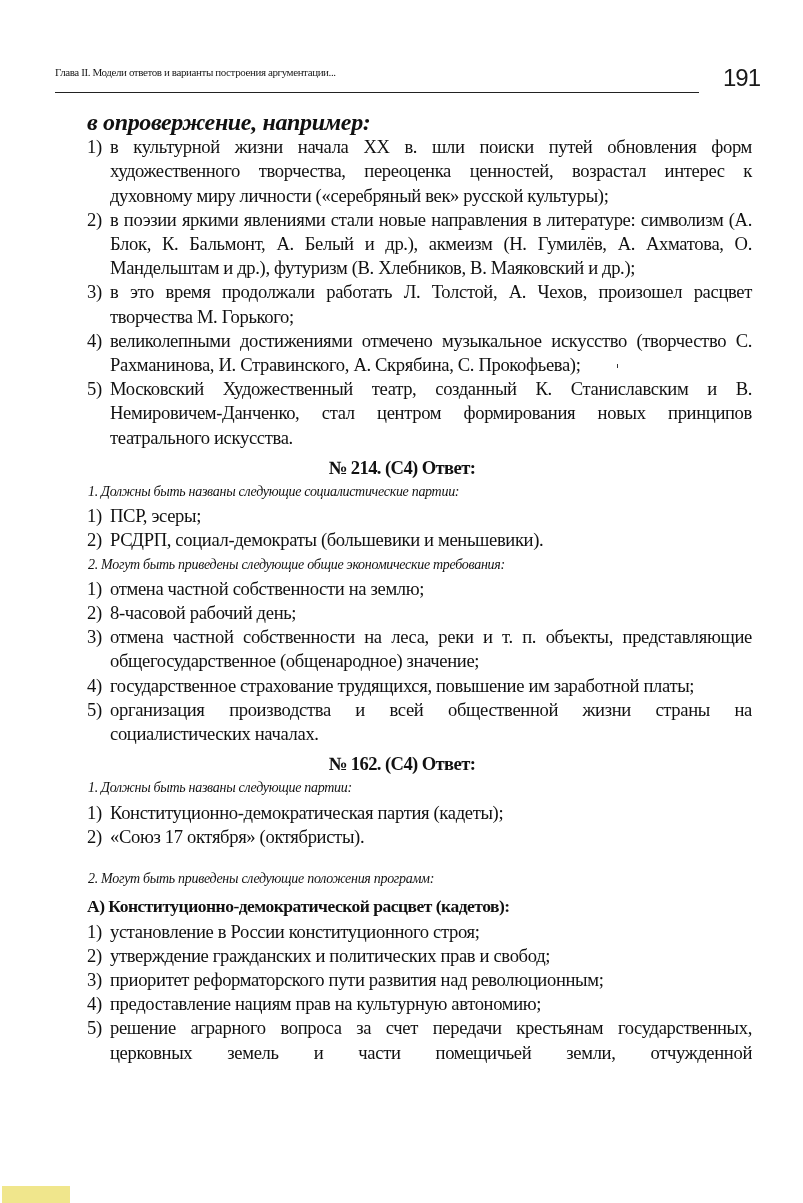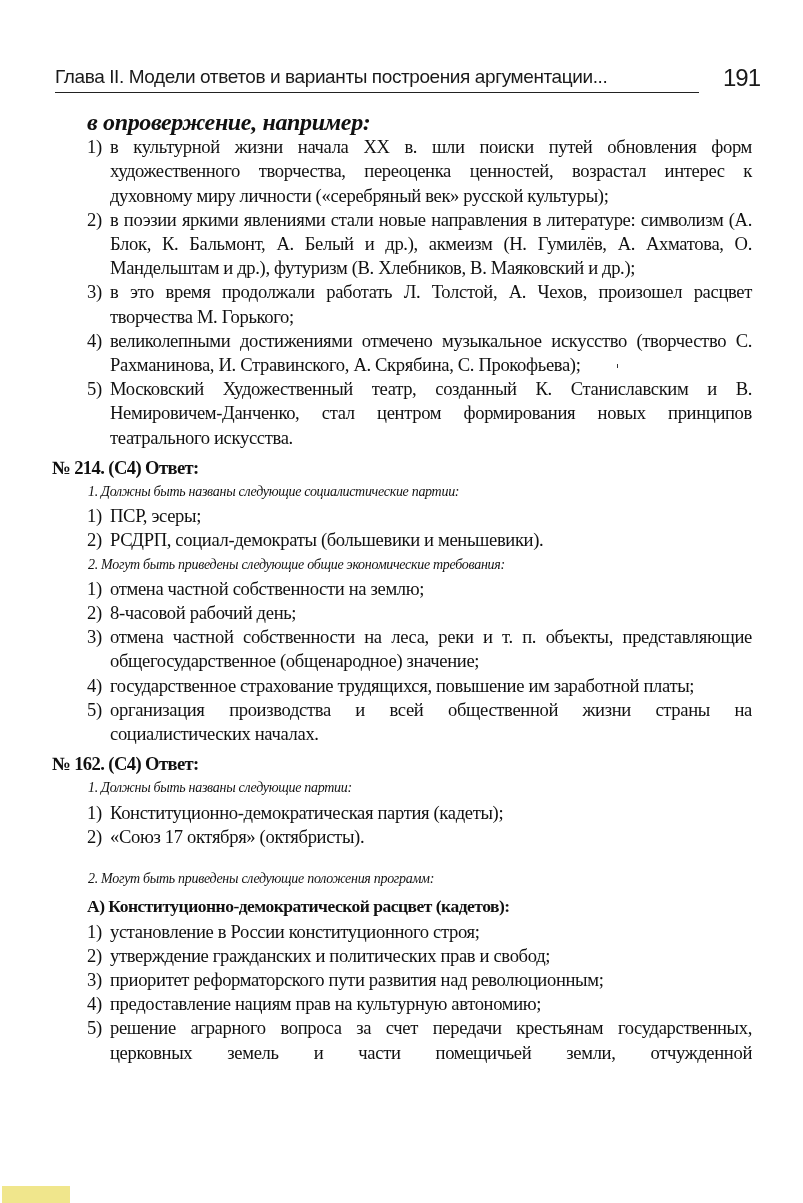--- a/index.html
+++ b/index.html
@@ -19,22 +19,22 @@
       position: absolute;
       left: 55px;
       top: 64px;
       width: 700px;
       height: 32px;
     }
     .header-title {
       position: absolute;
       left: 0;
       top: 2px;
-      font-family: Liberation Sans, sans-serif;
-      font-size: 19px;
+      font-family: Liberation Serif, serif;
+      font-size: 11px;
       letter-spacing: -0.4px;
       color: #1a1a1a;
       white-space: nowrap;
     }
     .header-rule {
       position: absolute;
       left: 0;
       top: 28px;
       width: 644px;
       height: 0;
@@ -75,20 +75,21 @@
     .item .num {
       position: absolute;
       left: 35px;
       top: 0;
     }
     .task-heading {
       font-weight: bold;
       margin-top: 6px;
       font-size: 18.6px;
       letter-spacing: -0.6px;
+      text-align: center;
     }
     .subhead {
       font-style: italic;
       padding-left: 36px;
       font-size: 14px;
       letter-spacing: -0.3px;
     }
     .subhead.spaced {
       margin-top: 18px;
       margin-bottom: 3px;

